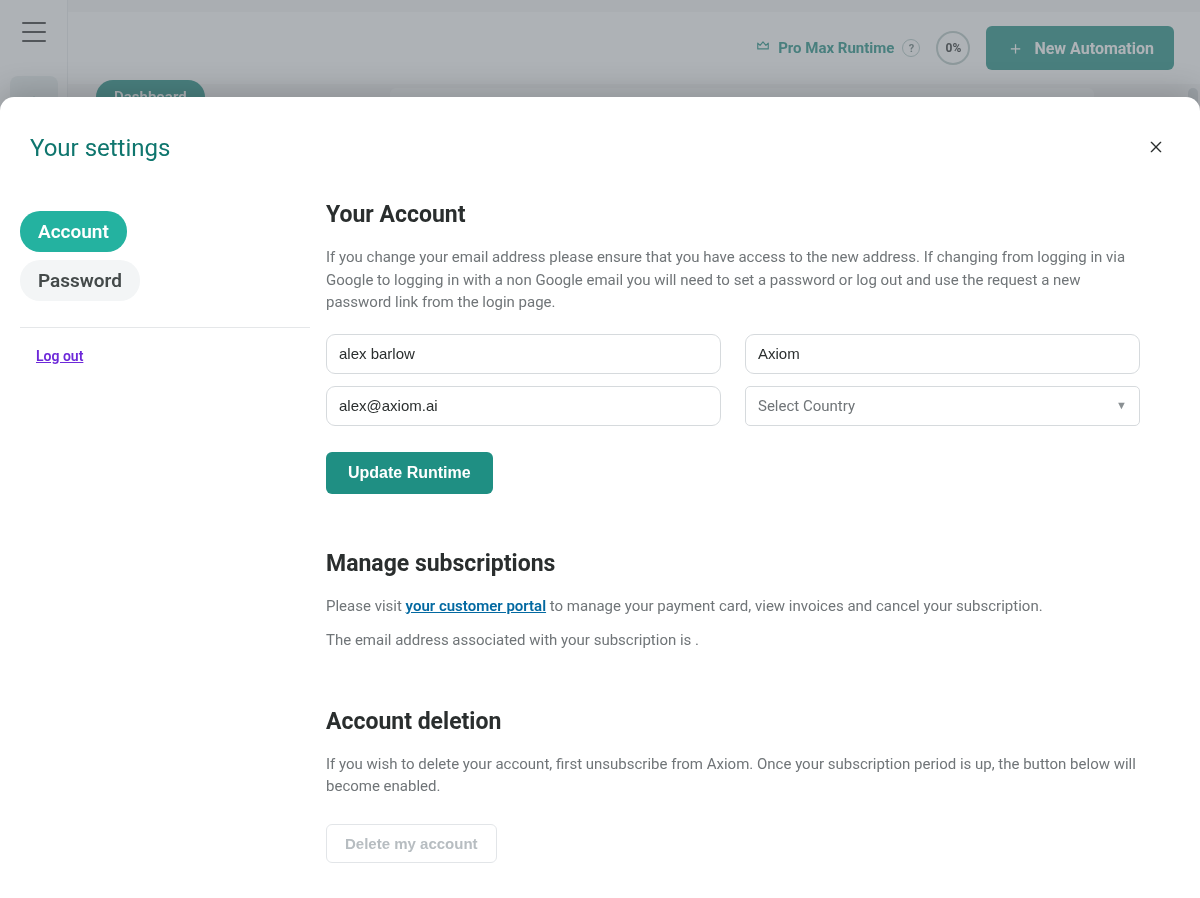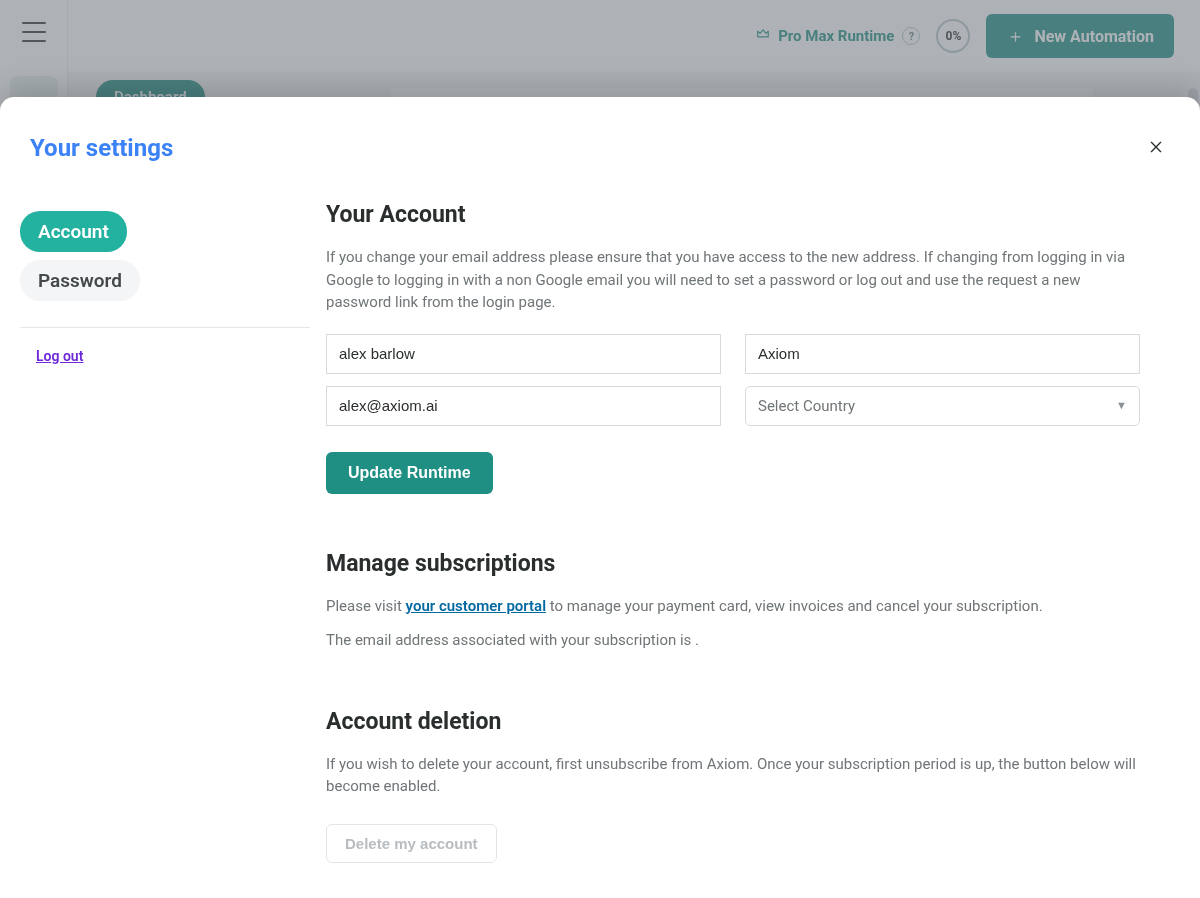--- a/index.html
+++ b/index.html
@@ -4,21 +4,21 @@
 <style>
   * { box-sizing: border-box; margin: 0; padding: 0; }
   html, body { width: 1200px; height: 898px; overflow: hidden; font-family: -apple-system, BlinkMacSystemFont, "Segoe UI", Roboto, "Helvetica Neue", Arial, sans-serif; }
 
   
   .app-bg {
     position: absolute; inset: 0;
     background: #f5f6f7;
   }
   .bg-topbar {
-    position: absolute; top: 0; left: 68px; right: 0; height: 72px;
+    position: absolute; top: 12px; left: 68px; right: 0; height: 72px;
     display: flex; align-items: center; justify-content: flex-end;
     padding-right: 26px; gap: 16px;
     background: #ffffff;
   }
   .bg-leftbar {
     position: absolute; top:0; left:0; width:68px; bottom:0; background:#ffffff;
     border-right:1px solid #e8eaed;
   }
   .hamburger { position:absolute; top:22px; left:22px; width:24px; height:20px; display:flex; flex-direction:column; justify-content:space-between;}
   .hamburger span{ display:block; height:2px; background:#333; border-radius:2px;}
@@ -58,21 +58,21 @@
     position:absolute; inset:0; overflow-y:auto;
   }
   .modal-inner::-webkit-scrollbar{ width:12px;}
   .modal-inner::-webkit-scrollbar-thumb{ background:#c8cdd1; border-radius:8px;}
 
   .modal-header{
     display:flex; justify-content:space-between; align-items:center;
     padding: 34px 30px 0 30px;
   }
   .modal-title{
-    font-size:24px; font-weight:700; color:#3b82f6;
+    font-size:24px; font-weight:400; color:#0f766e;
   }
   .close-x{
     font-size:22px; color:#2a2e2e; cursor:pointer; padding:6px; line-height:1;
   }
 
   .modal-body{
     display:flex; padding: 30px 30px 60px 0;
   }
 
   .settings-nav{
@@ -95,21 +95,21 @@
     font-size:23px; font-weight:700; color:#2a2e2e; margin-bottom:18px;
   }
   .sec-p{
     font-size:15px; color:#707578; line-height:1.5; margin-bottom:12px;
   }
   .sec-p a{ color:#0369a1; font-weight:600; text-decoration:underline;}
   .form-grid{
     display:grid; grid-template-columns: 1fr 1fr; gap:12px 24px; margin-top:20px;
   }
   .tinput{
-    width:100%; height:40px; border:1px solid #d6dadd; border-radius:0; padding:16px 12px; font-size:15px; color:#2a2e2e; outline:none;
+    width:100%; height:40px; border:1px solid #d6dadd; border-radius:9px; padding:16px 12px; font-size:15px; color:#2a2e2e; outline:none;
   }
   .tselect{
     width:100%; height:40px; border:1px solid #d6dadd; border-radius:5px; padding:0 12px; font-size:15px; color:#707578; outline:none;
     display:flex; align-items:center; justify-content:space-between; cursor:pointer; background:#fff;
   }
   .tselect .caret{ color:#8a9093; font-size:11px;}
   .update-btn{
     margin-top:14px; background:#1f8f83; color:#fff; font-weight:700; font-size:16px; border:none; padding:12px 22px; border-radius:6px; cursor:pointer;
   }
 

